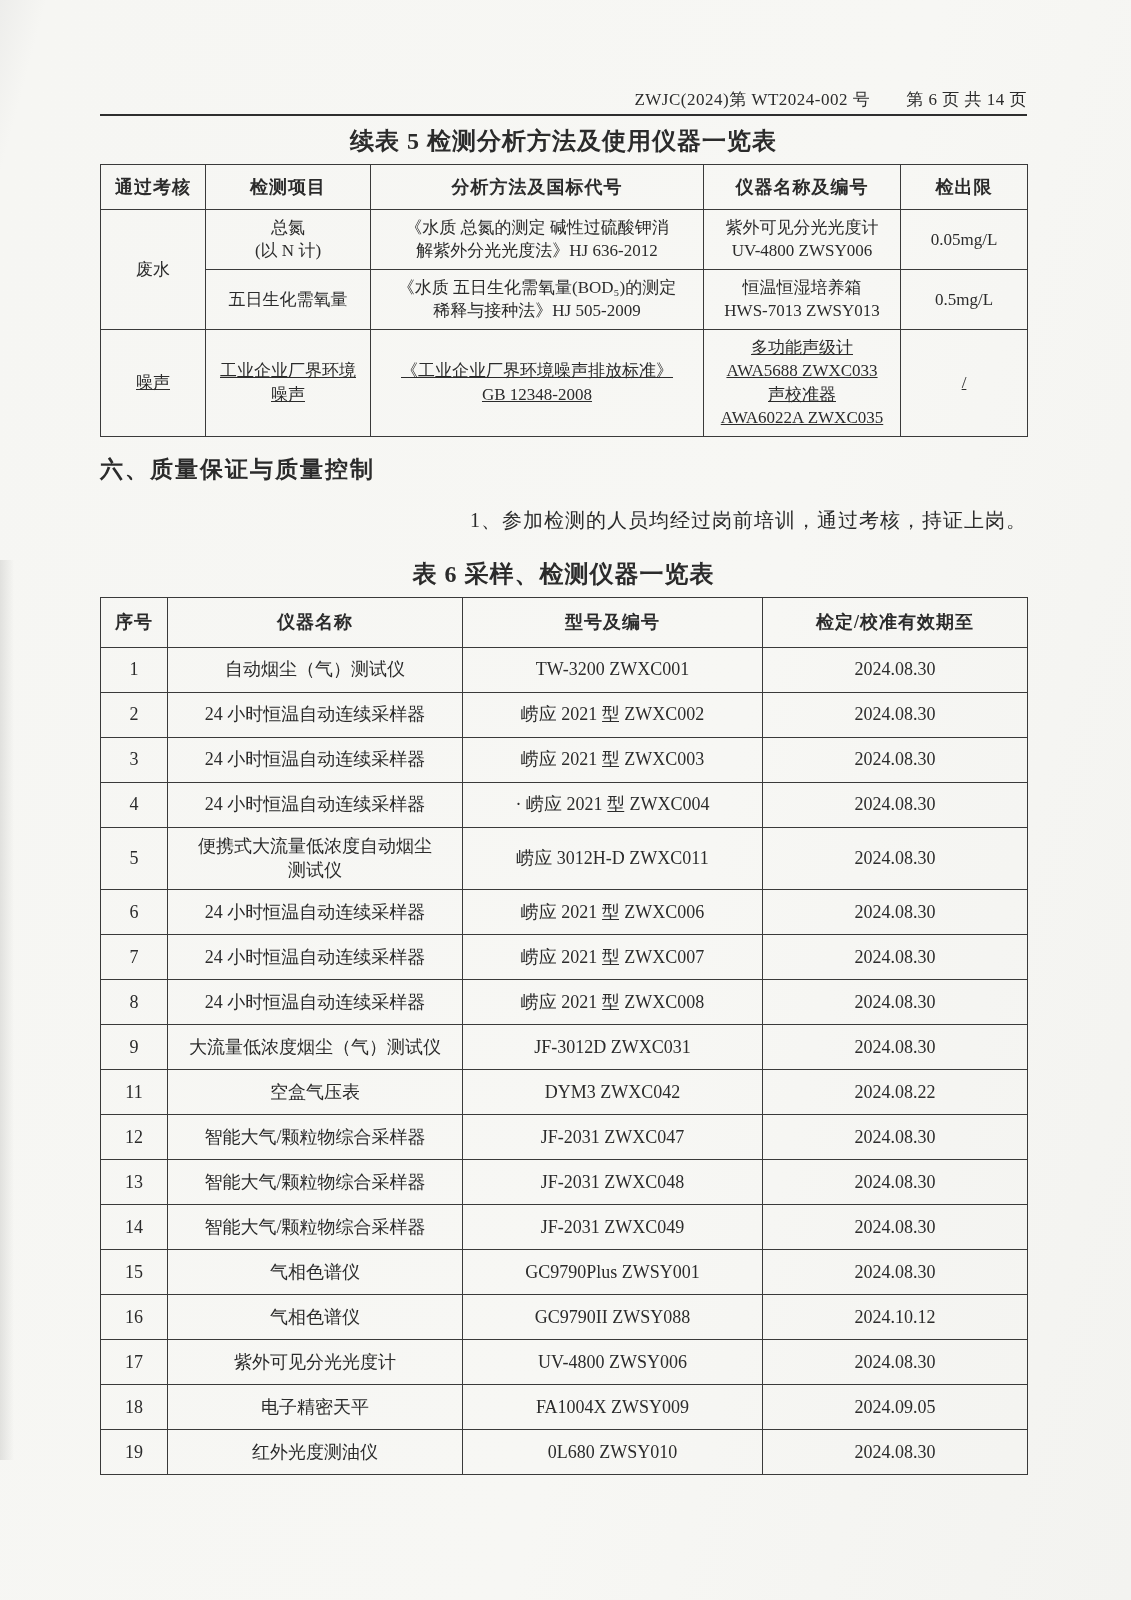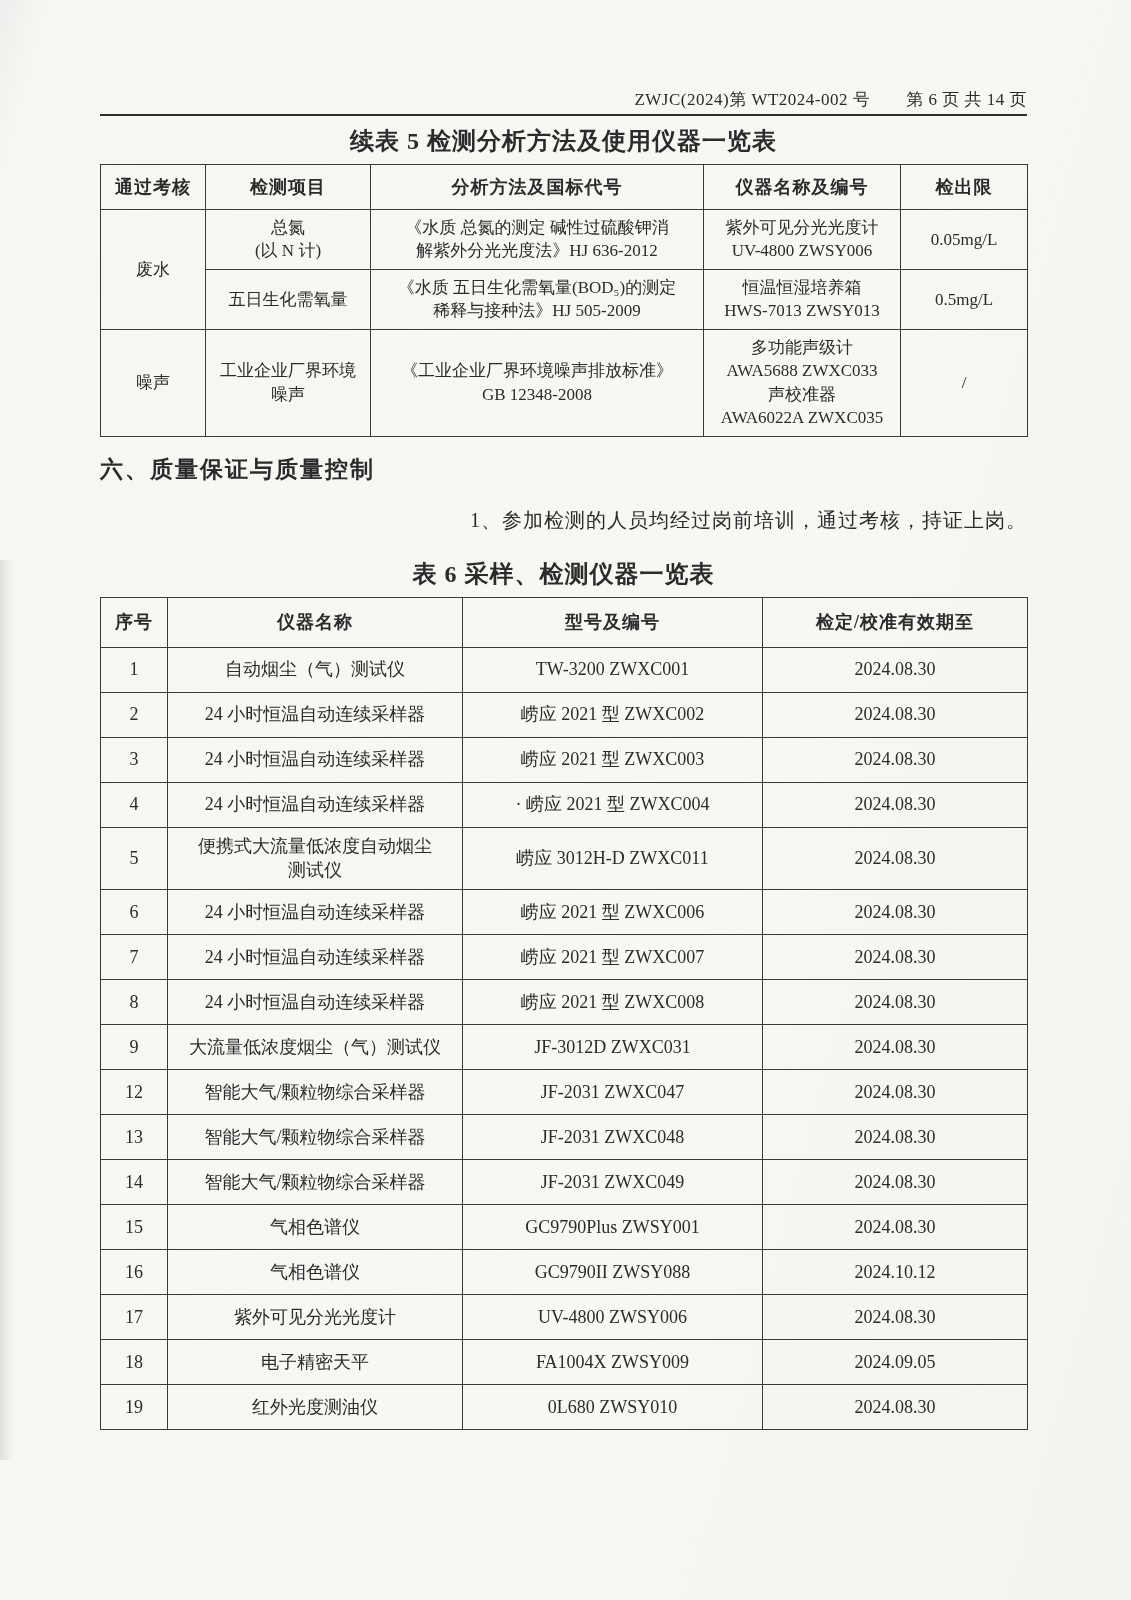--- a/index.html
+++ b/index.html
@@ -50,21 +50,21 @@
     text-align: center;
     vertical-align: middle;
     white-space: pre-line;
     line-height: 1.38;
     padding: 6px 8px;
   }
   .t5 th { font-size: 18px; font-weight: 700; height: 45px; letter-spacing: 1px; }
   .t5 td { font-size: 17px; }
   .t5 tr.r1 td { height: 55px; }
   .t5 tr.r2 td { height: 52px; }
-  .t5 tr.r3 td { height: 94px; }
+  .t5 tr.r3 td { height: 94px; text-decoration: underline; }
   .t6 th { font-size: 18px; font-weight: 700; height: 50px; letter-spacing: 1px; margin-top: 20px; }
   .t6 td { font-size: 18px; height: 45px; }
   .section-heading {
     margin-top: 17px;
     font-family: "Liberation Sans", "DejaVu Sans", sans-serif;
     font-weight: 700;
     font-size: 23px;
     letter-spacing: 2px;
   }
   .para {
@@ -218,20 +218,26 @@
           <td>崂应 2021 型 ZWXC008</td>
           <td>2024.08.30</td>
         </tr>
         <tr>
           <td>9</td>
           <td>大流量低浓度烟尘（气）测试仪</td>
           <td>JF-3012D ZWXC031</td>
           <td>2024.08.30</td>
         </tr>
         <tr>
+          <td>11</td>
+          <td>空盒气压表</td>
+          <td>DYM3 ZWXC042</td>
+          <td>2024.08.22</td>
+        </tr>
+        <tr>
           <td>12</td>
           <td>智能大气/颗粒物综合采样器</td>
           <td>JF-2031 ZWXC047</td>
           <td>2024.08.30</td>
         </tr>
         <tr>
           <td>13</td>
           <td>智能大气/颗粒物综合采样器</td>
           <td>JF-2031 ZWXC048</td>
           <td>2024.08.30</td>

